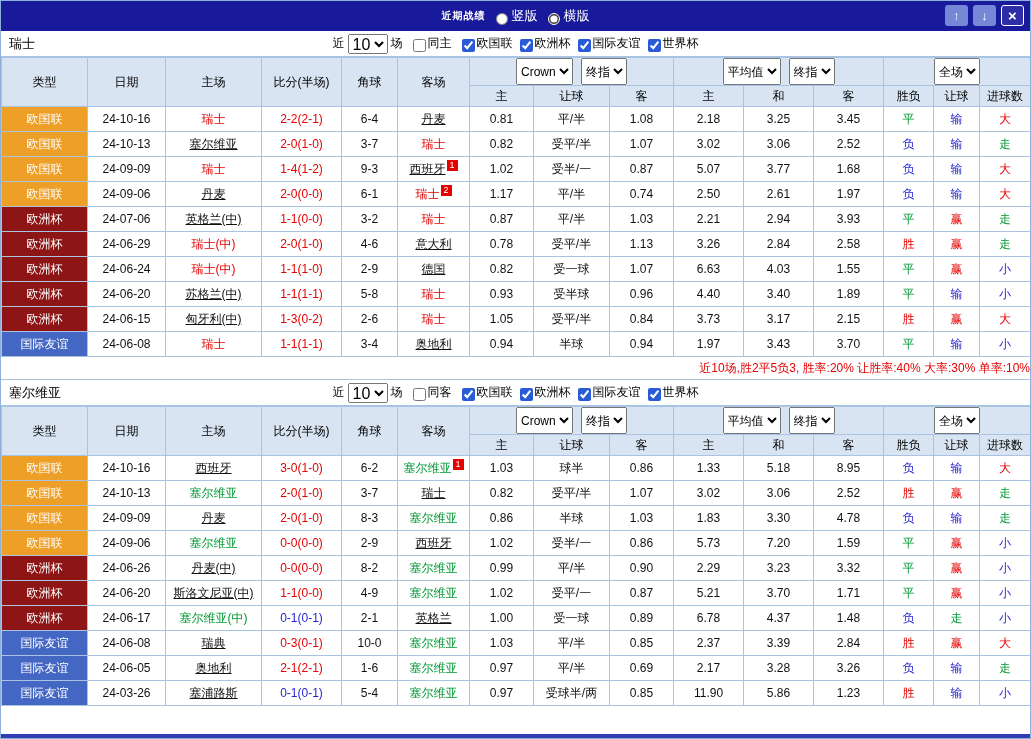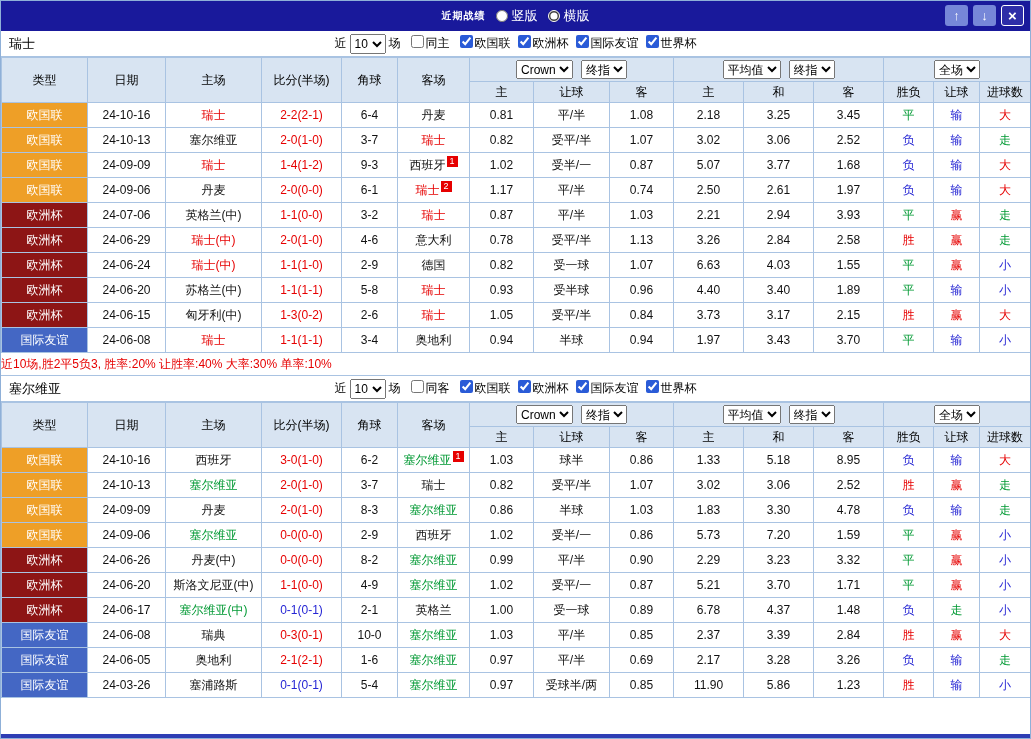--- a/index.html
+++ b/index.html
@@ -19,69 +19,69 @@
   .titlebar{
     flex:0 0 30px; height:30px;
     background:#19199b; color:#fff;
     display:flex; align-items:center;
     position:relative;
   }
   .titlebar-center{
     margin:0 auto; display:flex; align-items:center; gap:10px; font-size:13px;
   }
   .tb-title{ font-weight:bold; font-size:10px; letter-spacing:1px;}
-  .radio-wrap{ display:flex; align-items:center; gap:4px; cursor:pointer;}
+  .radio-wrap{ display:flex; align-items:flex-end; gap:4px; cursor:pointer;}
   .radio-wrap input[type=radio]{ width:12px; height:12px; accent-color:#ffffff; margin:0;}
   .titlebar-buttons{ position:absolute; right:6px; top:4px; display:flex; gap:5px;}
   .tb-btn{
     width:23px; height:21px; background:#7687d8; border-radius:3px;
     color:#fff; display:flex; align-items:center; justify-content:center;
     font-size:13px; font-weight:bold; cursor:pointer; user-select:none;
   }
   .tb-btn.close{ background:#2d2da8; border:1px solid #fff; font-size:15px;}
   
   .team-section{ background:#14532d; }
   .filter-row{
     height:26px; display:flex; align-items:center;
     border-bottom:1px solid #a9c3e2; font-size:12px; position:relative; background:#fff;
   }
   .team-name{ position:absolute; left:8px; color:#000; font-size:13px;}
   .filters{ margin:0 auto; display:flex; align-items:center; gap:3px;}
-  .filters select{ font-size:12px; height:20px; }
-  .filters label{ display:inline-flex; align-items:flex-start; gap:2px; margin-left:7px; cursor:pointer;}
+  .filters select{ font-size:16px; height:20px; }
+  .filters label{ display:inline-flex; align-items:flex-end; gap:2px; margin-left:7px; cursor:pointer;}
   .filters input[type=checkbox]{ width:13px; height:13px; accent-color:#2a5bd7; margin:0;}
   .league-filters{ display:inline-flex; align-items:center;}
   
   table{ width:100%; border-collapse:collapse; table-layout:fixed; font-size:12px; text-align:center;}
   th,td{ border:1px solid #a9c3e2; padding:0; overflow:hidden; white-space:nowrap;}
   thead th{ background:#d8e4f2; font-weight:normal; color:#000;}
   tr.sel-row th{ height:24px;}
   tr.sub-head th{ height:21px;}
   .sel-wrap{ display:flex; justify-content:center; align-items:center; gap:8px;}
-  .sel-wrap select{ font-size:12px; height:19px;}
+  .sel-wrap select{ font-size:12px; height:27px;}
   tbody td{ height:25px; background:#fff; color:#111;}
   
   .bg-orange{ background:#ee9f27 !important; color:#fff;}
   .bg-maroon{ background:#8d1515 !important; color:#fff;}
   .bg-blue{ background:#4467c4 !important; color:#fff;}
   
   .c-red{ color:#e60000;}
   .c-green{ color:#009933;}
   .c-blue{ color:#2525d4;}
-  .c-black{ color:#111111;}
+  .c-black{ color:#111111;text-decoration:underline;}
   
   .rank{
     display:inline-block; background:#e60000; color:#fff;
     font-size:9px; line-height:11px; min-width:11px; padding:0 1px;
     vertical-align:super; margin-left:1px; text-align:center;
   }
   .rank:empty{ display:none;}
   
   .summary{
-    height:23px; line-height:23px; text-align:left;
+    height:23px; line-height:23px; text-align:right;
     color:#e60000; font-size:12px; background:#fff;
     border-bottom:1px solid #a9c3e2;
   }
   .bottom-bar{ margin-top:auto; flex:0 0 4px; background:#2e3db4;}
 </style>
 </head>
 <body>
 
 <div class="window">
 

